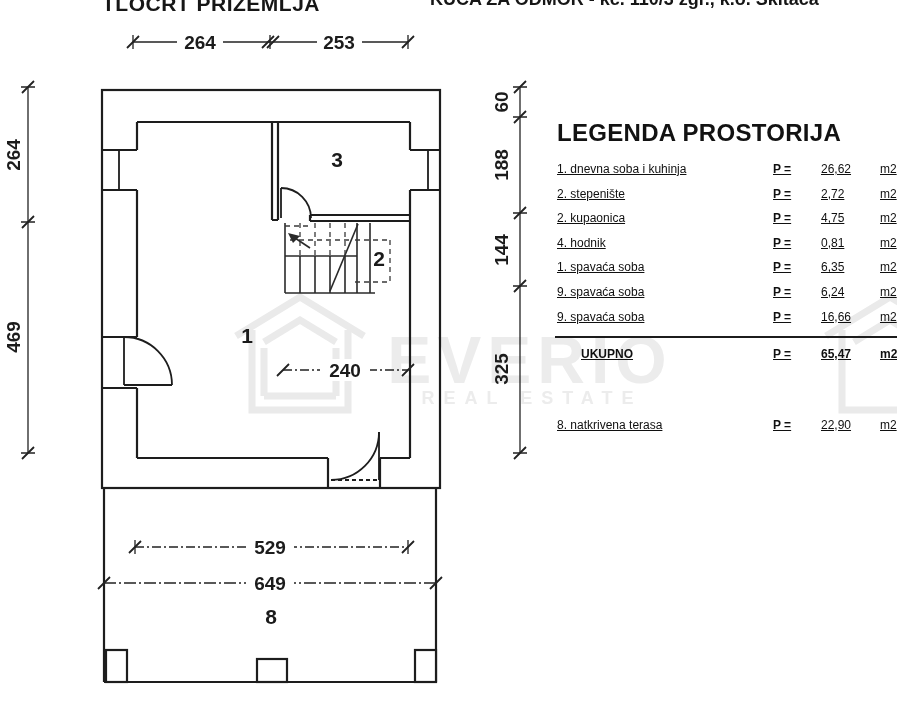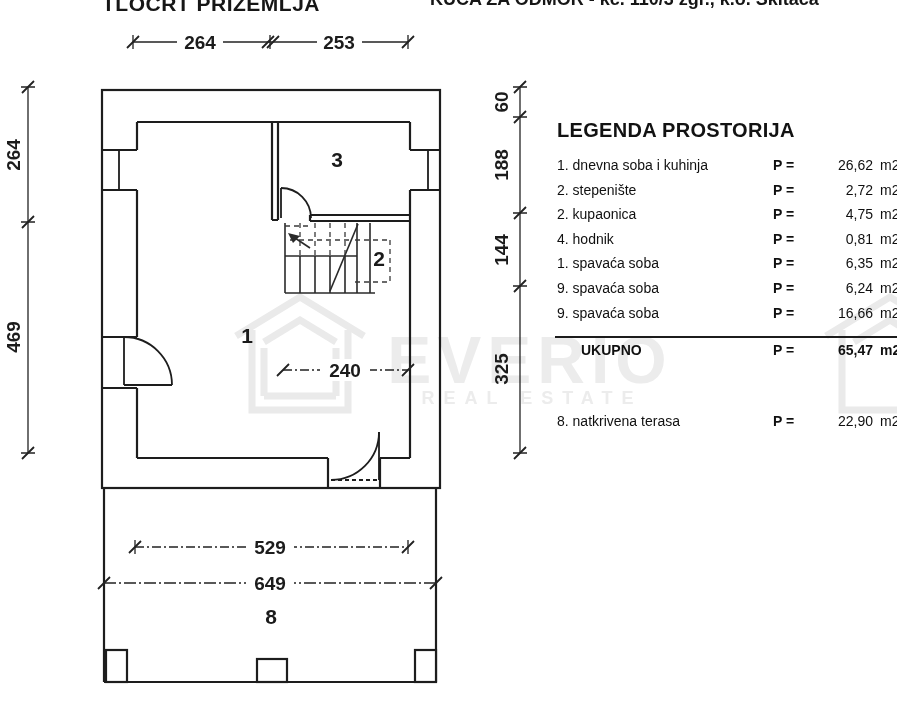--- a/index.html
+++ b/index.html
@@ -15,26 +15,26 @@
   }
   .doc-subtitle{
     position:absolute;left:430px;top:-11px;
     font-size:18px;font-weight:bold;color:#161616;white-space:nowrap;
   }
   svg{position:absolute;left:0;top:0;}
   .legend{
     position:absolute;left:557px;top:119px;width:338px;color:#101010;
   }
   .legend-title{
-    font-size:20px;font-weight:bold;letter-spacing:.3px;margin:0 0 15px 0;color:#121212;
-  }
-  .lrow{display:flex;align-items:baseline;font-size:14px;height:24.6px;}
+    font-size:24px;font-weight:bold;letter-spacing:.3px;margin:0 0 15px 0;color:#121212;
+  }
+  .lrow{display:flex;align-items:baseline;font-size:12px;height:24.6px;text-decoration:underline;}
   .lname{width:216px;flex:none;}
   .psym{width:48px;flex:none;font-weight:bold;}
-  .lval{width:52px;flex:none;text-align:right;}
+  .lval{width:52px;flex:none;text-align:left;}
   .lunit{flex:none;margin-left:7px;}
   .total-row{font-weight:bold;margin-top:13px;}
   .total-row .lname{padding-left:24px;width:192px;}
   .terrace-row{margin-top:46px;}
   .sep-line{
     position:absolute;left:555px;top:336px;width:342px;height:2px;background:#1c1c1c;
   }
   .wm-text{fill:#ececec;font-weight:bold;}
 </style>
 </head>

